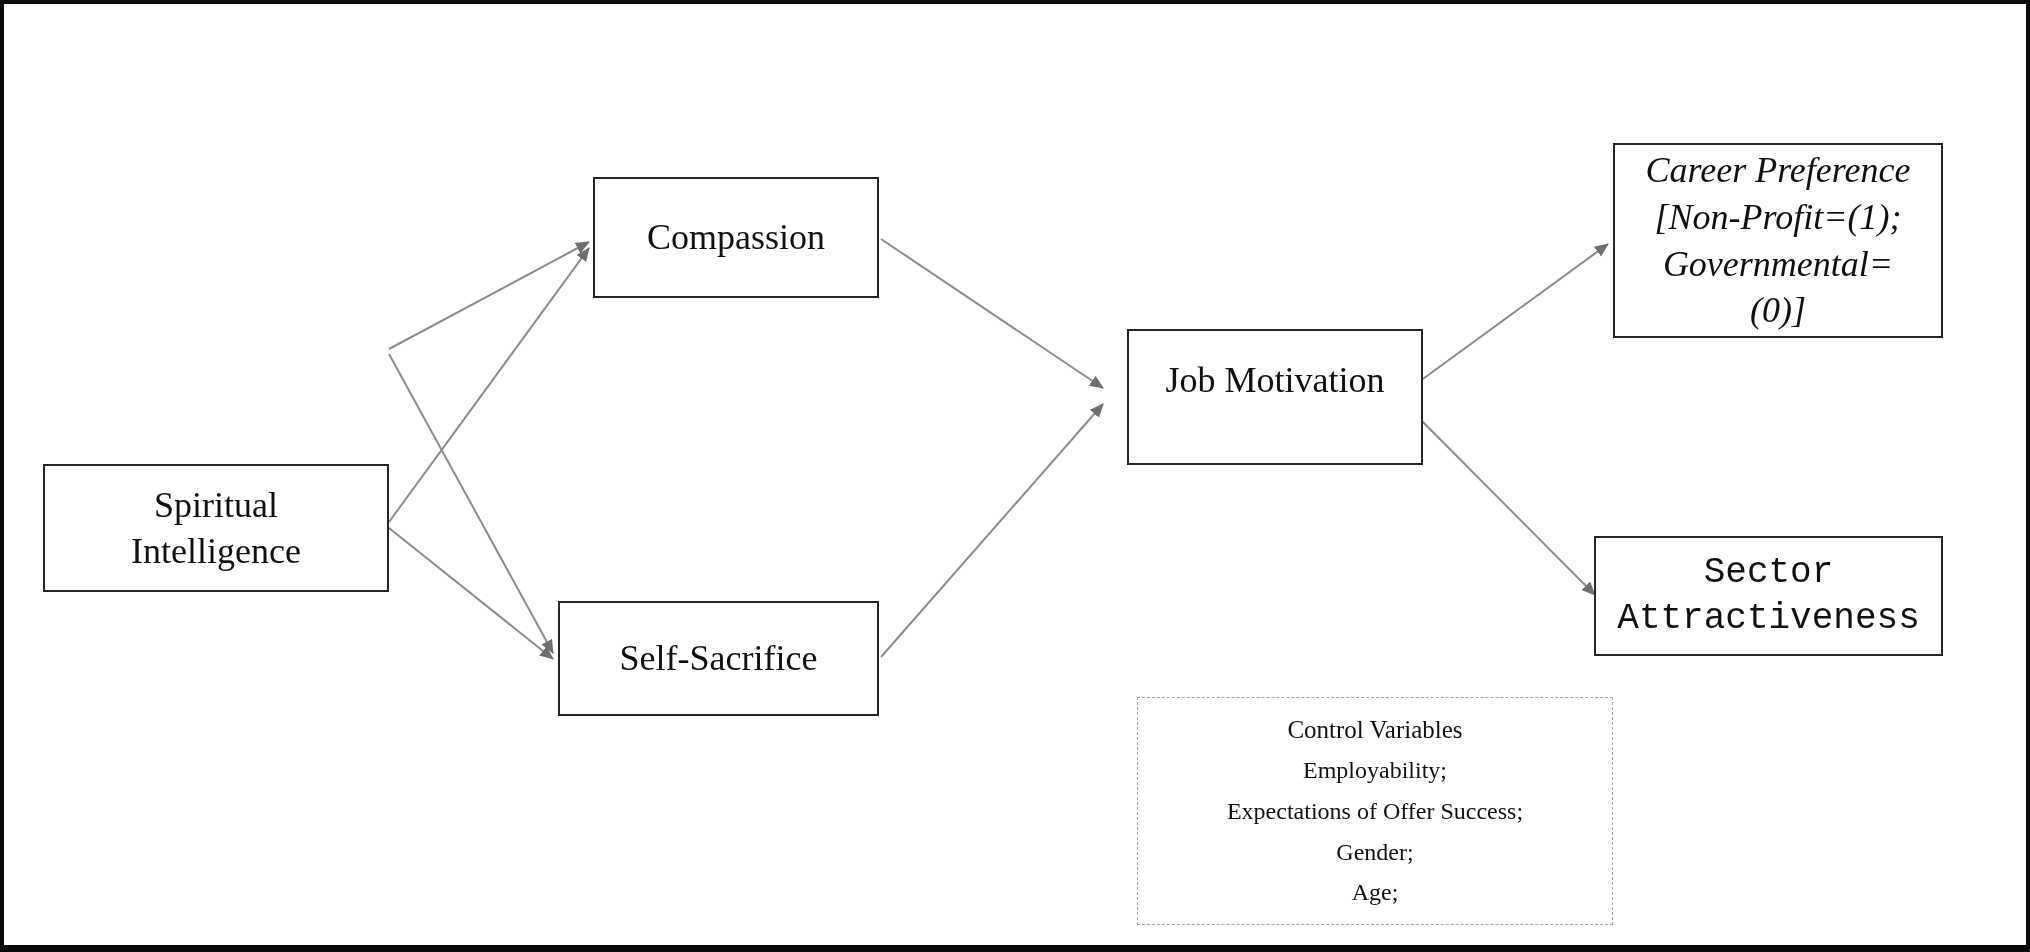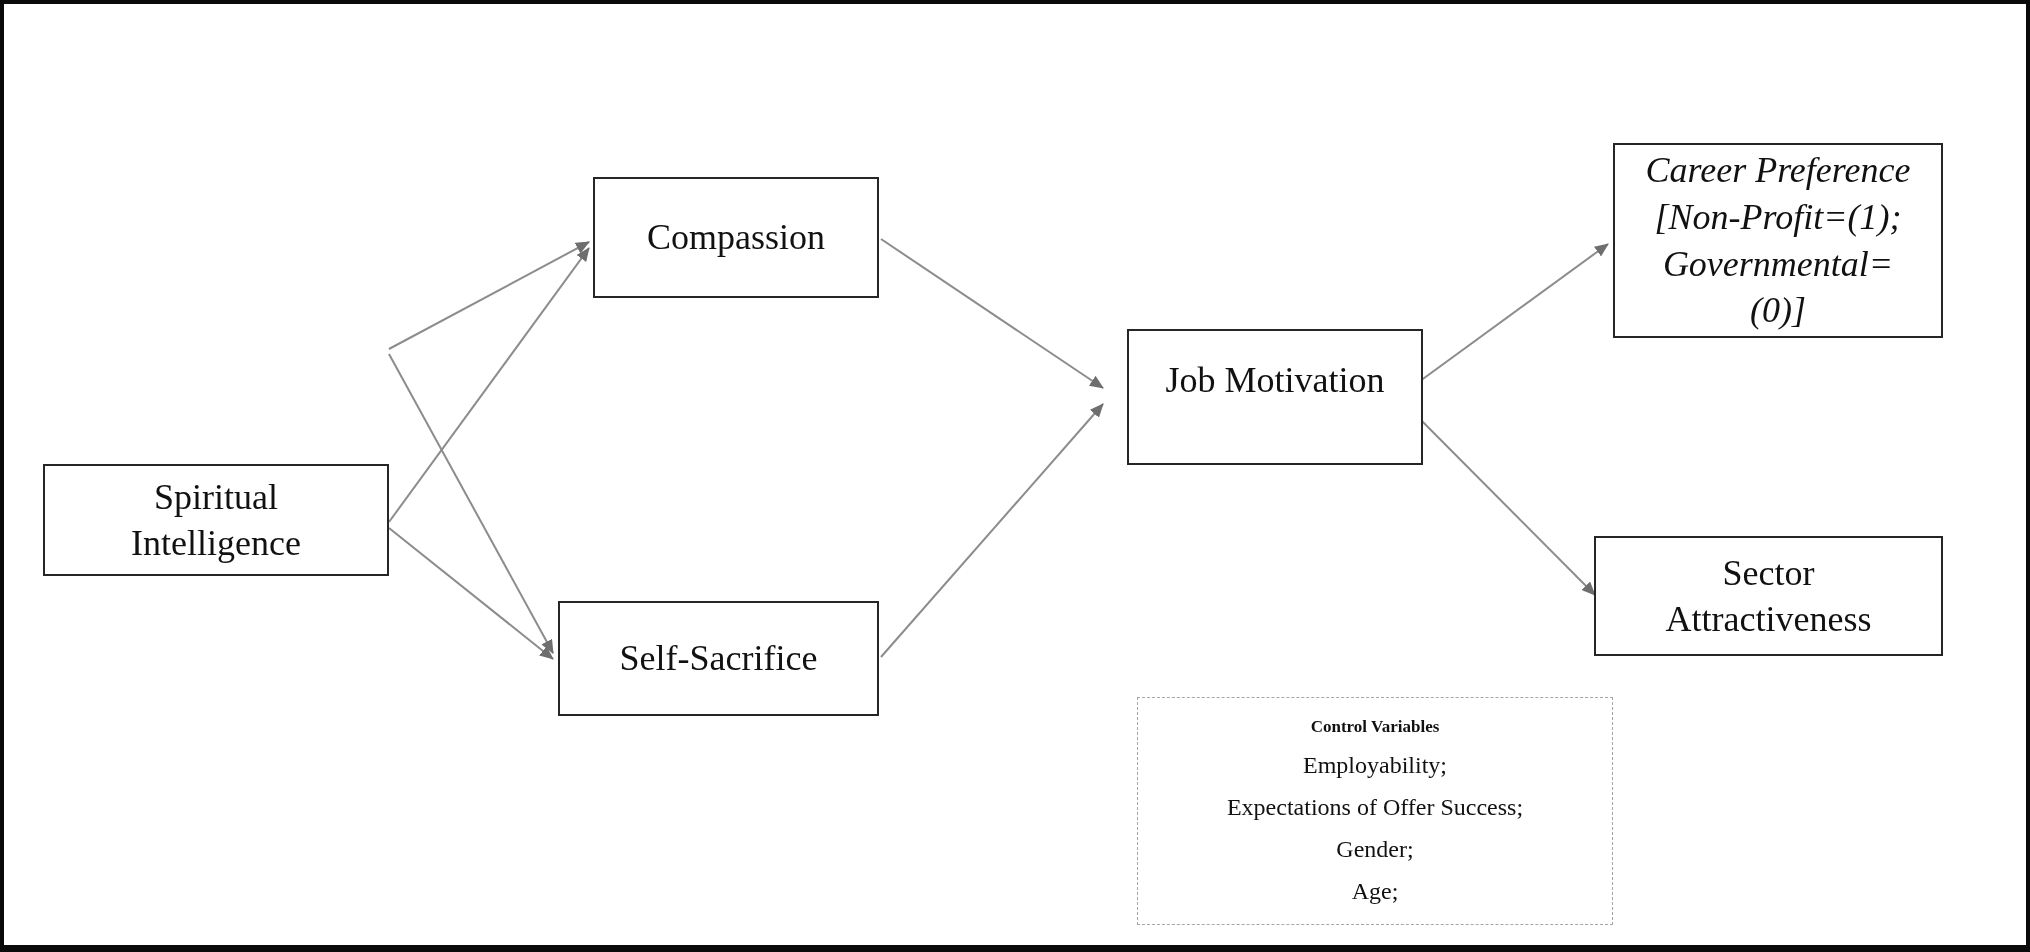--- a/index.html
+++ b/index.html
@@ -27,42 +27,42 @@
     border: 2px solid #262626;
     display: flex;
     align-items: center;
     justify-content: center;
     text-align: center;
     font-size: 36px;
     line-height: 1.28;
     z-index: 2;
   }
   .religiosity       { left: 35px;   top: 287px; width: 350px; height: 117px; padding: 0 20px; }
-  .spiritual         { left: 39px;   top: 460px; width: 346px; height: 112px; padding: 0 44px; }
+  .spiritual         { left: 39px;   top: 460px; width: 346px; height: 128px; padding: 0 44px; }
   .compassion        { left: 589px;  top: 173px; width: 286px; height: 121px; padding: 0 3px; }
   .self-sacrifice    { left: 554px;  top: 597px; width: 321px; height: 115px; padding: 0 20px; }
   .job-motivation    { left: 1103px; top: 325px; width: 296px; height: 136px;
                        align-items: flex-start; padding: 26px 10px 0 10px; margin-left: 20px; }
   .career            { left: 1609px; top: 139px; width: 330px; height: 195px; padding: 2px 6px; }
   .career .lines     { width: 100%; }
   .career .lines div { line-height: 1.3; font-style: italic; }
-  .sector            { left: 1590px; top: 532px; width: 349px; height: 120px; padding: 0 30px; }
+  .sector            { left: 1590px; top: 532px; width: 349px; height: 120px; padding: 0 30px; font-family: Liberation Mono, monospace; }
   .control-box {
     position: absolute;
     left: 1133px; top: 693px; width: 476px; height: 228px;
     box-sizing: border-box;
     border: 1px dashed #a6a6a6;
     background: #ffffff;
     display: flex; flex-direction: column;
     justify-content: space-evenly;
     text-align: center;
     z-index: 2;
     padding: 4px 0;
   }
-  .cv-title { font-weight: bold; font-size: 17px; }
+  .cv-title { font-weight: normal; font-size: 25px; }
   .cv-item  { font-size: 24px; }
 </style>
 </head>
 <body>
 
 <div class="frame">
 
   <svg class="edges" viewBox="0 0 2030 952" xmlns="http://www.w3.org/2000/svg">
     <defs>
       <marker id="ah" markerUnits="userSpaceOnUse" markerWidth="15" markerHeight="13" refX="13" refY="6" orient="auto">

